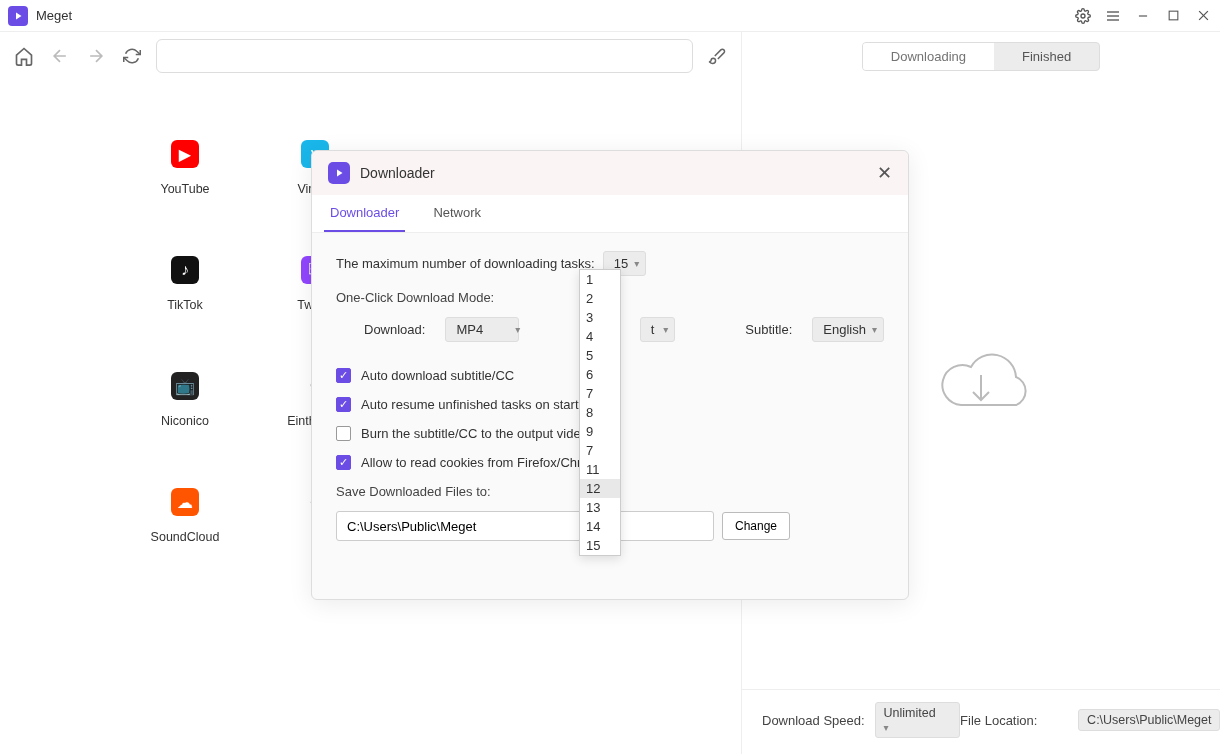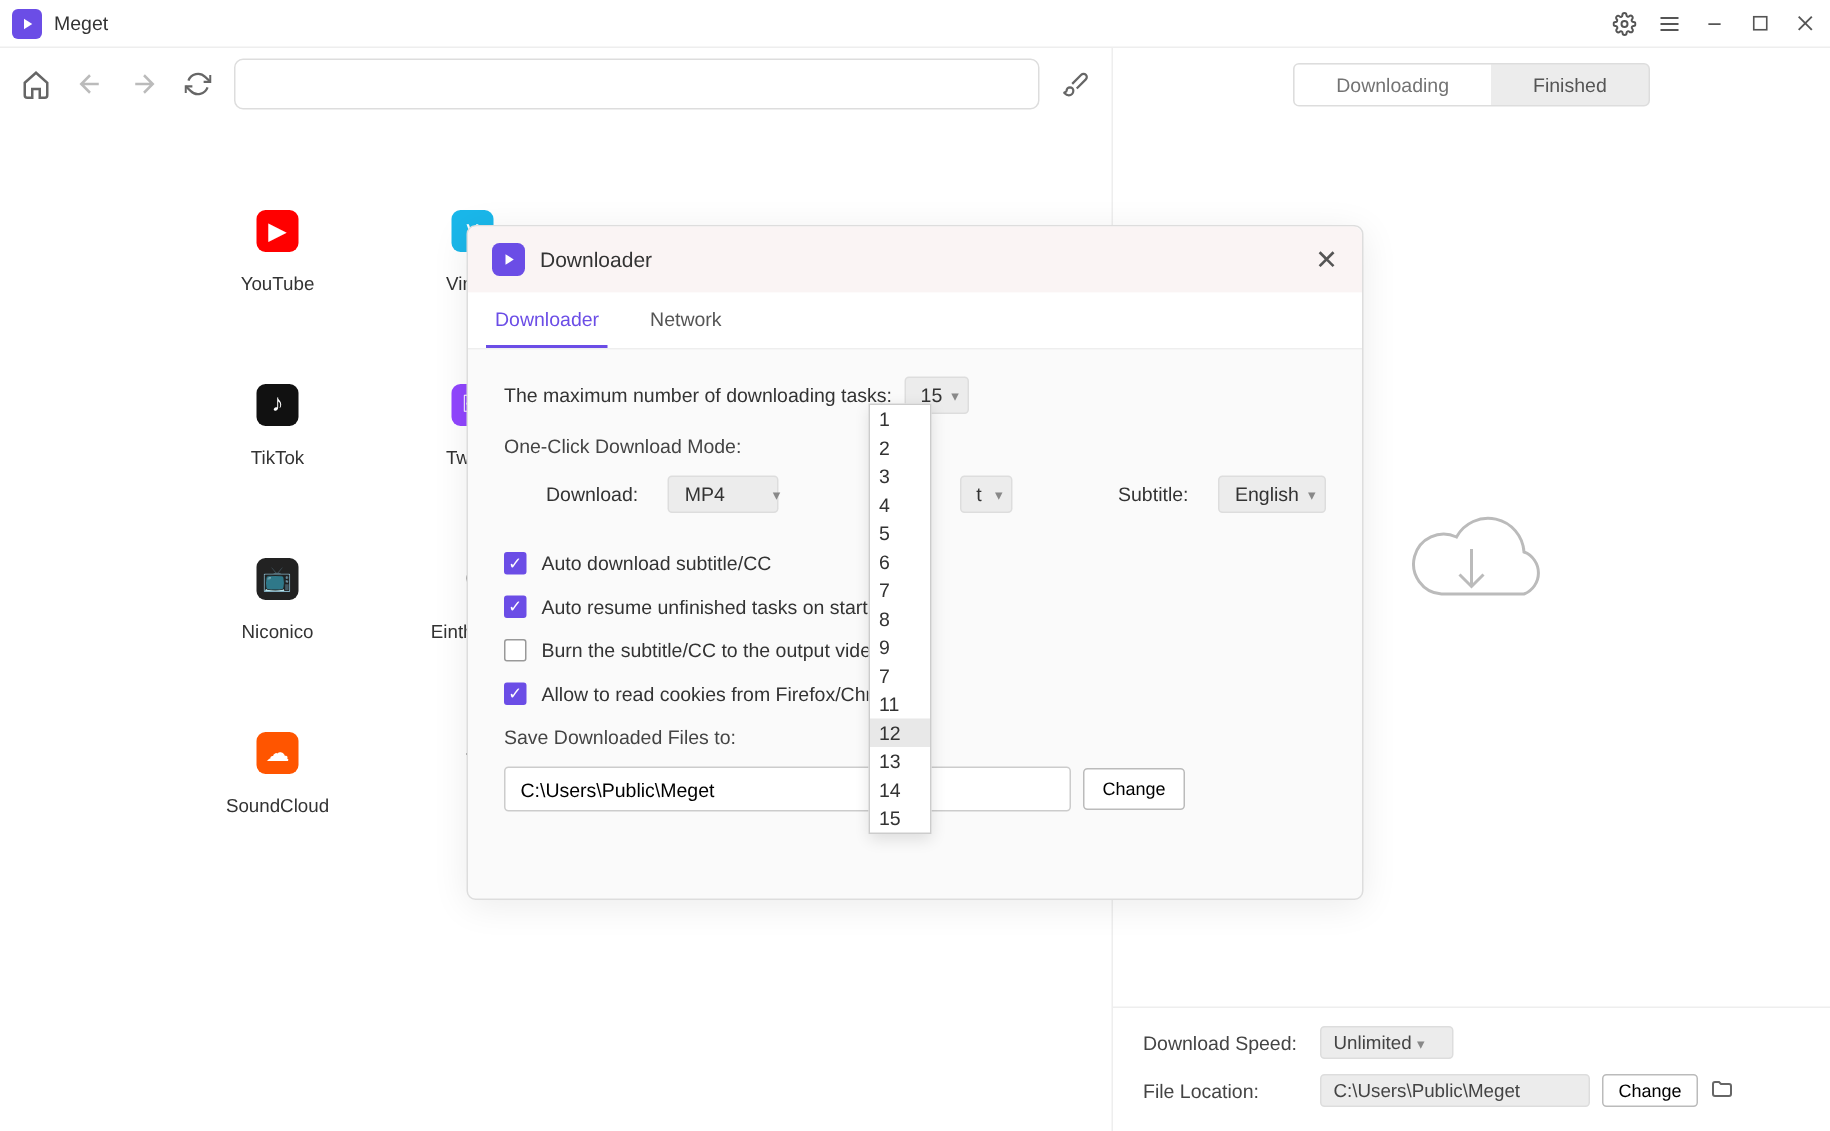--- a/index.html
+++ b/index.html
@@ -24,21 +24,21 @@
 .site-icon { width: 28px; height: 28px; border-radius: 6px; display: flex; align-items: center; justify-content: center; }
 .site-label { font-size: 12.5px; color: #333; }
 
 .tabs-bar { height: 48px; display: flex; align-items: center; justify-content: center; padding: 0 16px; }
 .tabs-group { display: flex; background: #ececec; border-radius: 4px; overflow: hidden; border: 1px solid #ddd; }
 .tab { padding: 6px 28px; font-size: 13px; color: #555; cursor: pointer; }
 .tab.active { background: #fff; color: #737373; }
 
 .dl-content { flex: 1; display: flex; align-items: center; justify-content: center; }
 
-.footer { padding: 12px 20px 16px; border-top: 1px solid #eee; font-size: 13px; color: #444; display: flex; flex-direction: column; gap: 10px; }
+.footer { padding: 12px 20px 16px; border-top: 1px solid #eee; font-size: 13px; color: #444; display: flex; flex-direction: row; }
 .footer-row { display: flex; align-items: center; gap: 8px; }
 .footer-label { width: 110px; }
 .footer-select { background: #ececec; border: 1px solid #ddd; border-radius: 3px; padding: 3px 18px 3px 8px; font-size: 12.5px; position: relative; }
 .footer-path { background: #ececec; border: 1px solid #ddd; border-radius: 3px; padding: 3px 8px; font-size: 12.5px; flex: 1; max-width: 180px; }
 .small-btn { background: #fff; border: 1px solid #bbb; border-radius: 3px; padding: 3px 10px; font-size: 12px; cursor: pointer; }
 
 
 .modal { position: absolute; left: 311px; top: 150px; width: 598px; height: 450px; background: #fafafa; border: 1px solid #ddd; border-radius: 6px; box-shadow: 0 4px 24px rgba(0,0,0,0.08); }
 .modal-header { height: 44px; background: #faf4f4; display: flex; align-items: center; padding: 0 16px; border-radius: 6px 6px 0 0; }
 .modal-logo { width: 22px; height: 22px; background: #6b4de6; border-radius: 5px; display: flex; align-items: center; justify-content: center; color: #fff; font-size: 12px; margin-right: 10px; }

